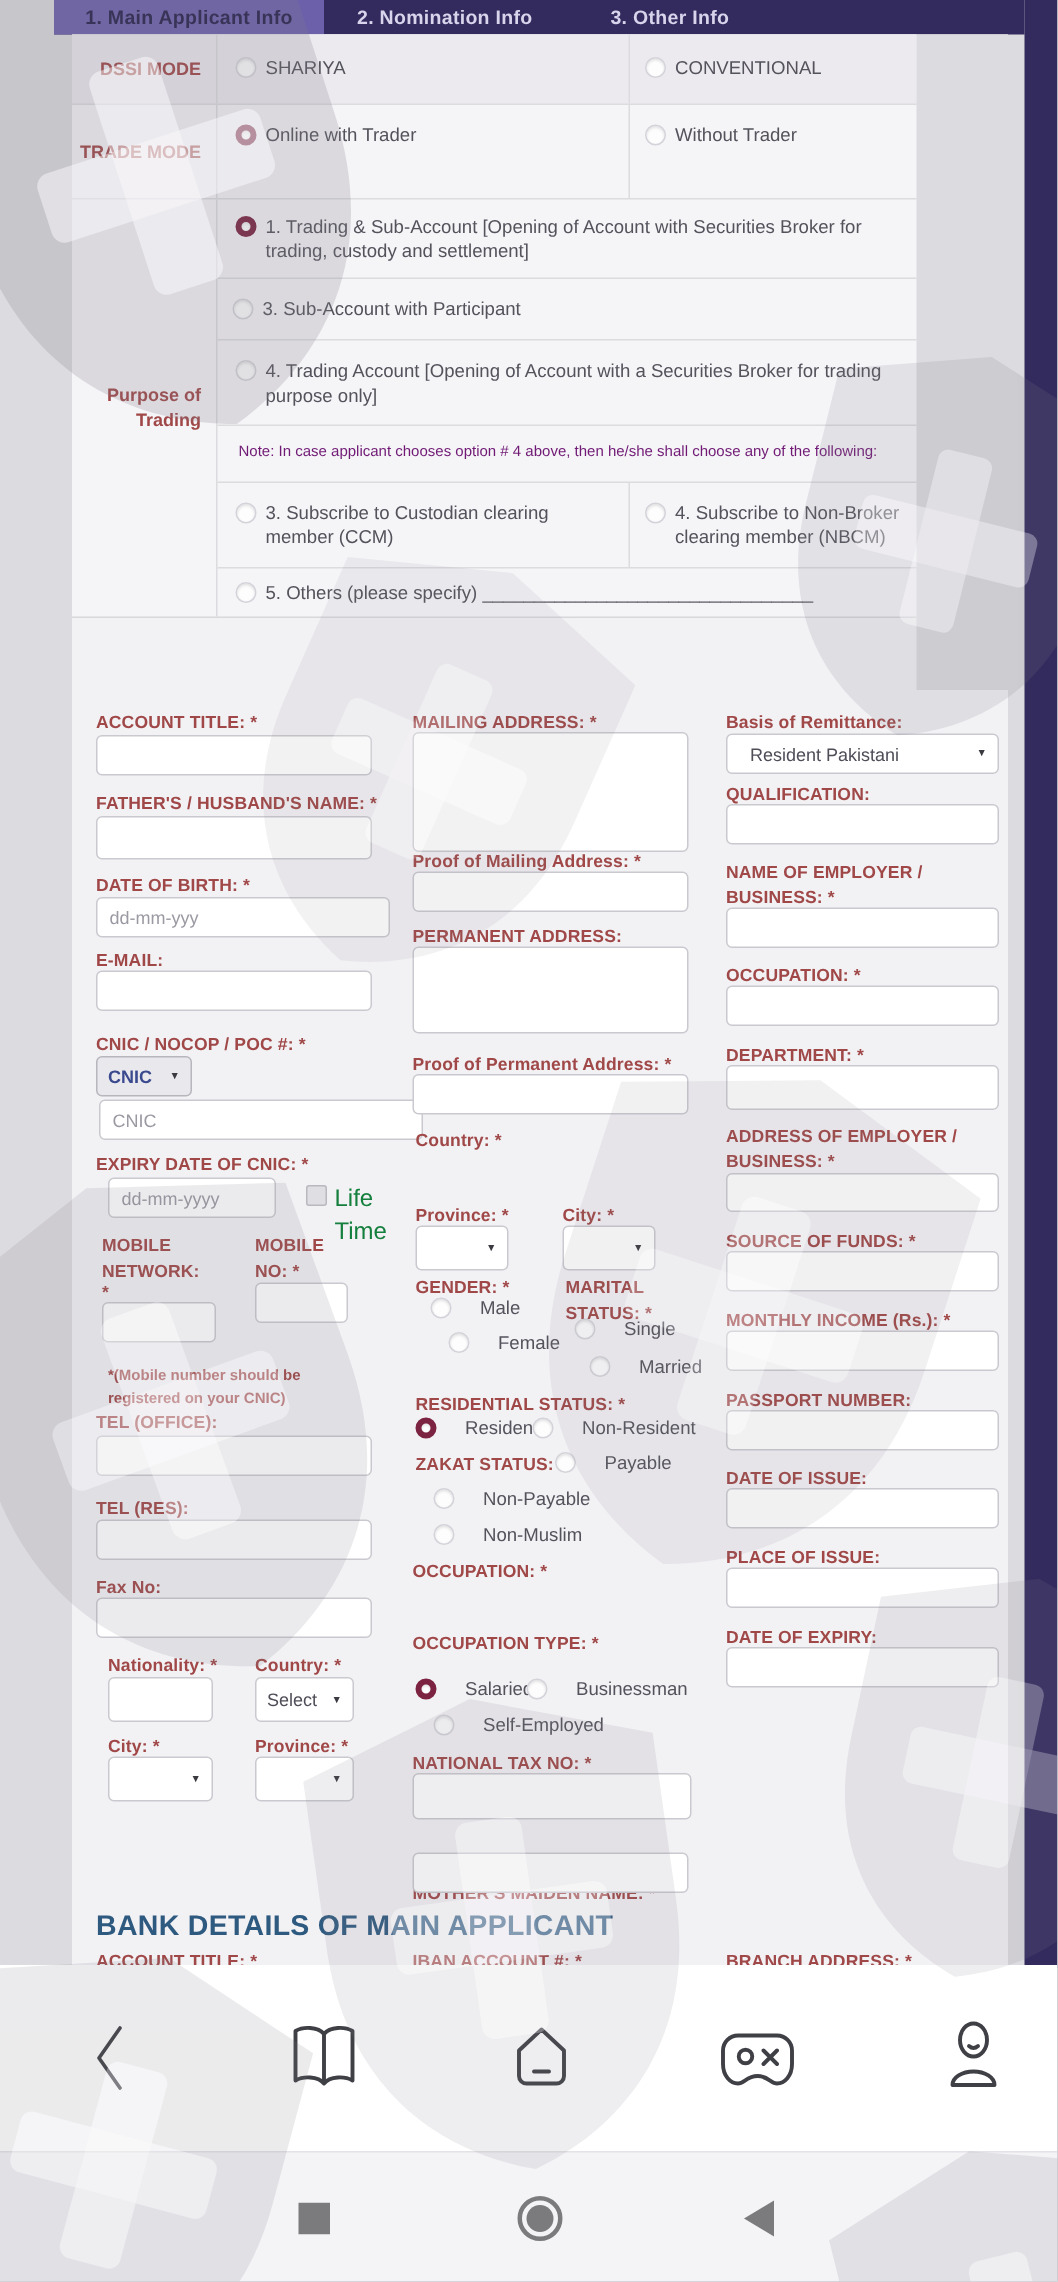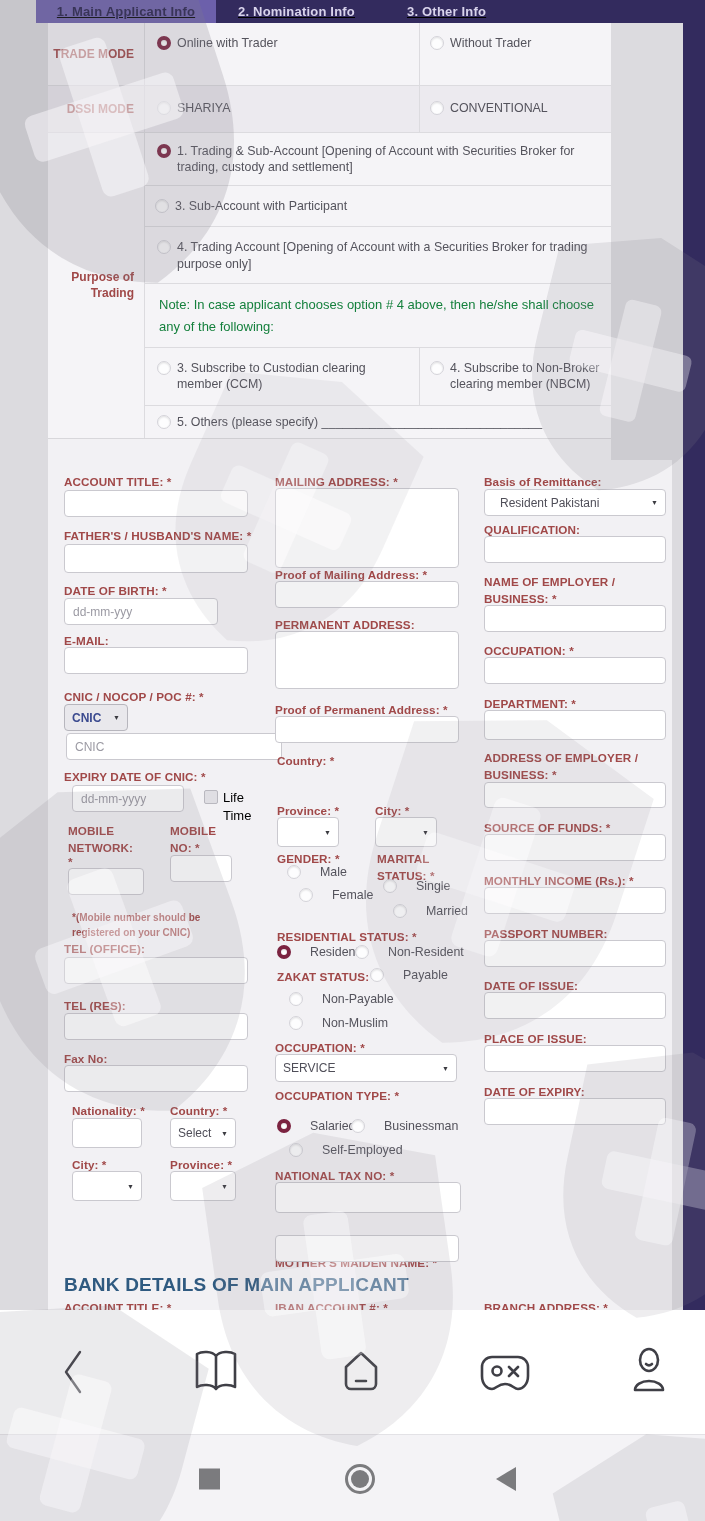--- a/index.html
+++ b/index.html
@@ -1,19 +1,19 @@
 <!DOCTYPE html>
 <html><head>
 <meta charset="utf-8">
 <style>
   html,body{margin:0;padding:0;background:#b9b8bd;}
   .screen{position:relative;width:705px;height:1521px;background:#dcdbdf;overflow:hidden;
           font-family:"Liberation Sans",sans-serif;-webkit-font-smoothing:antialiased;}
   
-  .tabbar{position:absolute;left:36px;top:0;width:647px;height:23px;background:#332b5e;display:flex;z-index:2;text-decoration:underline;}
+  .tabbar{position:absolute;left:36px;top:0;width:647px;height:23px;background:#332b5e;display:flex;z-index:2;}
   .tab{font-size:13px;font-weight:bold;display:flex;align-items:center;color:#d9d4ec;letter-spacing:.2px;padding:0 12px;white-space:nowrap;}
   .tab.active{background:#6c60ab;color:#241f4a;width:160px;justify-content:center;padding:0 10px;}
   .tab.t2{margin-left:10px;} .tab.t3{margin-left:28px;}
   .navy-strip{position:absolute;left:683px;top:0;width:22px;height:1312px;background:#332b5e;z-index:2;}
   
   .panel{position:absolute;left:48px;top:23px;width:624px;height:1287px;background:#f2f1f4;z-index:2;}
   .ptable{position:absolute;left:0;top:0;width:563px;background:#f5f4f7;border-bottom:1px solid #d8d7db;}
   .table-gap{position:absolute;left:563px;top:0;width:61px;height:437px;background:#dcdbdf;}
   .trow{display:flex;border-bottom:1px solid #dcdbdf;}
   .labcol{width:97px;flex:none;border-right:1px solid #dcdbdf;display:flex;align-items:center;justify-content:flex-end;
@@ -23,37 +23,37 @@
   .cellrow{display:flex;border-bottom:1px solid #dcdbdf;}
   .cellrow:last-child{border-bottom:none;}
   .cell1{width:275px;flex:none;border-right:1px solid #dcdbdf;box-sizing:border-box;padding:12px 8px 12px 12px;}
   .cell2{flex:1;padding:12px 8px 12px 10px;}
   .cfull{padding:10px 12px;}
   .dark{background:#eceaef;}
   .opt{display:flex;align-items:flex-start;gap:6px;color:#54535c;font-size:12.4px;line-height:1.3;}
   .radio{flex:none;box-sizing:border-box;width:14px;height:14px;border-radius:50%;background:#fdfdfe;
          border:1px solid #d4d3d9;box-shadow:inset 0 1px 2px rgba(0,0,0,.12);margin-top:1px;}
   .radio.on{border:4px solid #7b2340;background:#fff;}
-  .note{color:#15803d;font-size:13px;line-height:1.65;padding:10px 14px;}
+  .note{color:#701a75;font-size:10px;line-height:1.65;padding:10px 14px;}
   
   .col{position:absolute;z-index:3;}
   .fl{position:absolute;color:#a04848;font-size:11.7px;font-weight:bold;line-height:1.45;letter-spacing:.1px;}
   .fi{position:absolute;box-sizing:border-box;background:#fff;border:1px solid #cac9cf;border-radius:4px;height:27px;
       font-size:12px;color:#555;padding:0 8px;font-family:inherit;outline:none;}
   .fi::placeholder{color:#9b9aa3;}
   .ftx{position:absolute;box-sizing:border-box;background:#fff;border:1px solid #cac9cf;border-radius:4px;}
   .fsel{position:absolute;box-sizing:border-box;background:#fff;border:1px solid #cac9cf;border-radius:4px;height:27px;
         display:flex;align-items:center;justify-content:space-between;padding:0 7px;font-size:12px;color:#4f4e58;cursor:pointer;}
   .fsel .car{font-size:7px;color:#3a3a40;margin-left:4px;}
   .fsel.gray{background:#e9e8ec;border-color:#b7b6bd;color:#3b4a8f;font-weight:bold;}
   .ropt{position:absolute;display:flex;align-items:center;gap:19px;color:#54535c;font-size:12.4px;white-space:nowrap;}
   .smnote{position:absolute;color:#a04848;font-size:10px;font-weight:bold;line-height:1.5;}
   .lt{position:absolute;display:flex;gap:5px;align-items:flex-start;}
   .cb{flex:none;width:12px;height:12px;background:#dfdee3;border:1px solid #b9b8bf;border-radius:2px;margin-top:1px;}
-  .ltxt{color:#000000;font-size:13px;width:32px;line-height:1.35;}
+  .ltxt{color:#15803d;font-size:16px;width:32px;line-height:1.35;}
   .bankh{position:absolute;left:16px;top:1251px;font-size:19px;color:#2f5a80;font-weight:bold;letter-spacing:.2px;z-index:3;}
   
   .browser-nav{position:absolute;left:0;top:1310px;width:705px;height:124px;background:#fff;z-index:10;}
   .bn{position:absolute;top:1342px;z-index:11;cursor:pointer;}
   .bn svg{stroke:#3f3f46;stroke-width:2.6;fill:none;stroke-linecap:round;stroke-linejoin:round;}
   
   .sys-nav{position:absolute;left:0;top:1434px;width:705px;height:87px;background:#f4f3f6;border-top:1px solid #e3e2e6;z-index:10;}
   .sys-ic{position:absolute;top:50%;transform:translateY(-50%);cursor:pointer;}
   .sq{width:21px;height:21px;background:#7b7b7e;}
   .circ{box-sizing:border-box;width:30px;height:30px;border:3px solid #7b7b7e;border-radius:50%;display:flex;align-items:center;justify-content:center;}
@@ -79,60 +79,60 @@
 
   <div class="tabbar">
     <div class="tab active">1. Main Applicant Info</div>
     <div class="tab t2">2. Nomination Info</div>
     <div class="tab t3">3. Other Info</div>
   </div>
 
   <div class="panel">
 
     <div class="ptable">
+      <div class="trow dark" style="min-height:46px">
+        <div class="labcol">
+            <span class="rlbl">DSSI MODE</span>
+          </div>
+        <div class="contcol">
+          <div class="cellrow" style="border-bottom:none;min-height:46px">
+            <div class="cell1" style="padding-top:14px">
+              <div class="opt">
+                  <span class="radio"></span>
+                <span>SHARIYA</span>
+                </div>
+            </div>
+            <div class="cell2" style="padding-top:14px">
+              <div class="opt">
+                  <span class="radio"></span>
+                <span>CONVENTIONAL</span>
+                </div>
+          </div>
+          </div>
+        </div>
+      </div>
+
       <div class="trow" style="min-height:62px">
         <div class="labcol">
             <span class="rlbl">TRADE MODE</span>
           </div>
         <div class="contcol">
           <div class="cellrow" style="border-bottom:none;min-height:62px">
             <div class="cell1">
               <div class="opt">
                   <span class="radio on"></span>
                 <span>Online with Trader</span>
                 </div>
             </div>
             <div class="cell2">
               <div class="opt">
                   <span class="radio"></span>
                 <span>Without Trader</span>
                 </div>
             </div>
-          </div>
-        </div>
-      </div>
-
-      <div class="trow dark" style="min-height:46px">
-        <div class="labcol">
-            <span class="rlbl">DSSI MODE</span>
-          </div>
-        <div class="contcol">
-          <div class="cellrow" style="border-bottom:none;min-height:46px">
-            <div class="cell1" style="padding-top:14px">
-              <div class="opt">
-                  <span class="radio"></span>
-                <span>SHARIYA</span>
-                </div>
-            </div>
-            <div class="cell2" style="padding-top:14px">
-              <div class="opt">
-                  <span class="radio"></span>
-                <span>CONVENTIONAL</span>
-                </div>
-          </div>
           </div>
         </div>
       </div>
 
       <div class="trow" style="border-bottom:none">
         <div class="labcol">
             <span class="rlbl">Purpose of Trading</span>
           </div>
         <div class="contcol">
           <div class="cellrow">
@@ -188,21 +188,21 @@
       </div>
     </div>
     <div class="table-gap"></div>
 
     <div class="col" style="left:16px;top:447px;width:196px;height:790px">
       <div class="fl" style="top:4px;left:0">ACCOUNT TITLE: *</div>
       <input class="fi" style="top: 20px; left: 0px; width: 184px;">
       <div class="fl" style="top:58px;left:0">FATHER'S / HUSBAND'S NAME: *</div>
       <input class="fi" style="top: 74px; left: 0px; width: 184px; height: 29px;">
       <div class="fl" style="top:113px;left:0">DATE OF BIRTH: *</div>
-      <input class="fi" style="top: 128px; left: 0px; width: 154px;" placeholder="dd-mm-yyy">
+      <input class="fi" style="top: 128px; left: 0px; width: 196px;" placeholder="dd-mm-yyy">
       <div class="fl" style="top:163px;left:0">E-MAIL:</div>
       <input class="fi" style="top: 177px; left: 0px; width: 184px;">
       <div class="fl" style="top:219px;left:0">CNIC / NOCOP / POC #: *</div>
       <div class="fsel gray" style="top:234px;left:0;width:64px">
         <span>CNIC</span>
         <span class="car">▼</span>
       </div>
       <input class="fi" style="top: 263px; left: 2px; width: 216px;" placeholder="CNIC">
       <div class="fl" style="top:299px;left:0">EXPIRY DATE OF CNIC: *</div>
       <input class="fi" style="top: 315px; left: 8px; width: 112px;" placeholder="dd-mm-yyyy">
@@ -295,24 +295,20 @@
         </div>
       <div class="ropt" style="top:521px;left:14px">
           <span class="radio"></span>
         <span>Non-Payable</span>
         </div>
       <div class="ropt" style="top:545px;left:14px">
           <span class="radio"></span>
         <span>Non-Muslim</span>
         </div>
       <div class="fl" style="top:570px;left:0">OCCUPATION: *</div>
-      <div class="fsel" style="top:584px;left:0;width:182px;height:28px">
-        <span>SERVICE</span>
-        <span class="car">▼</span>
-      </div>
       <div class="fl" style="top:618px;left:0">OCCUPATION TYPE: *</div>
       <div class="ropt" style="top:648px;left:2px">
           <span class="radio on"></span>
         <span>Salaried</span>
         </div>
       <div class="ropt" style="top:648px;left:76px">
           <span class="radio"></span>
         <span>Businessman</span>
         </div>
       <div class="ropt" style="top:672px;left:14px">

